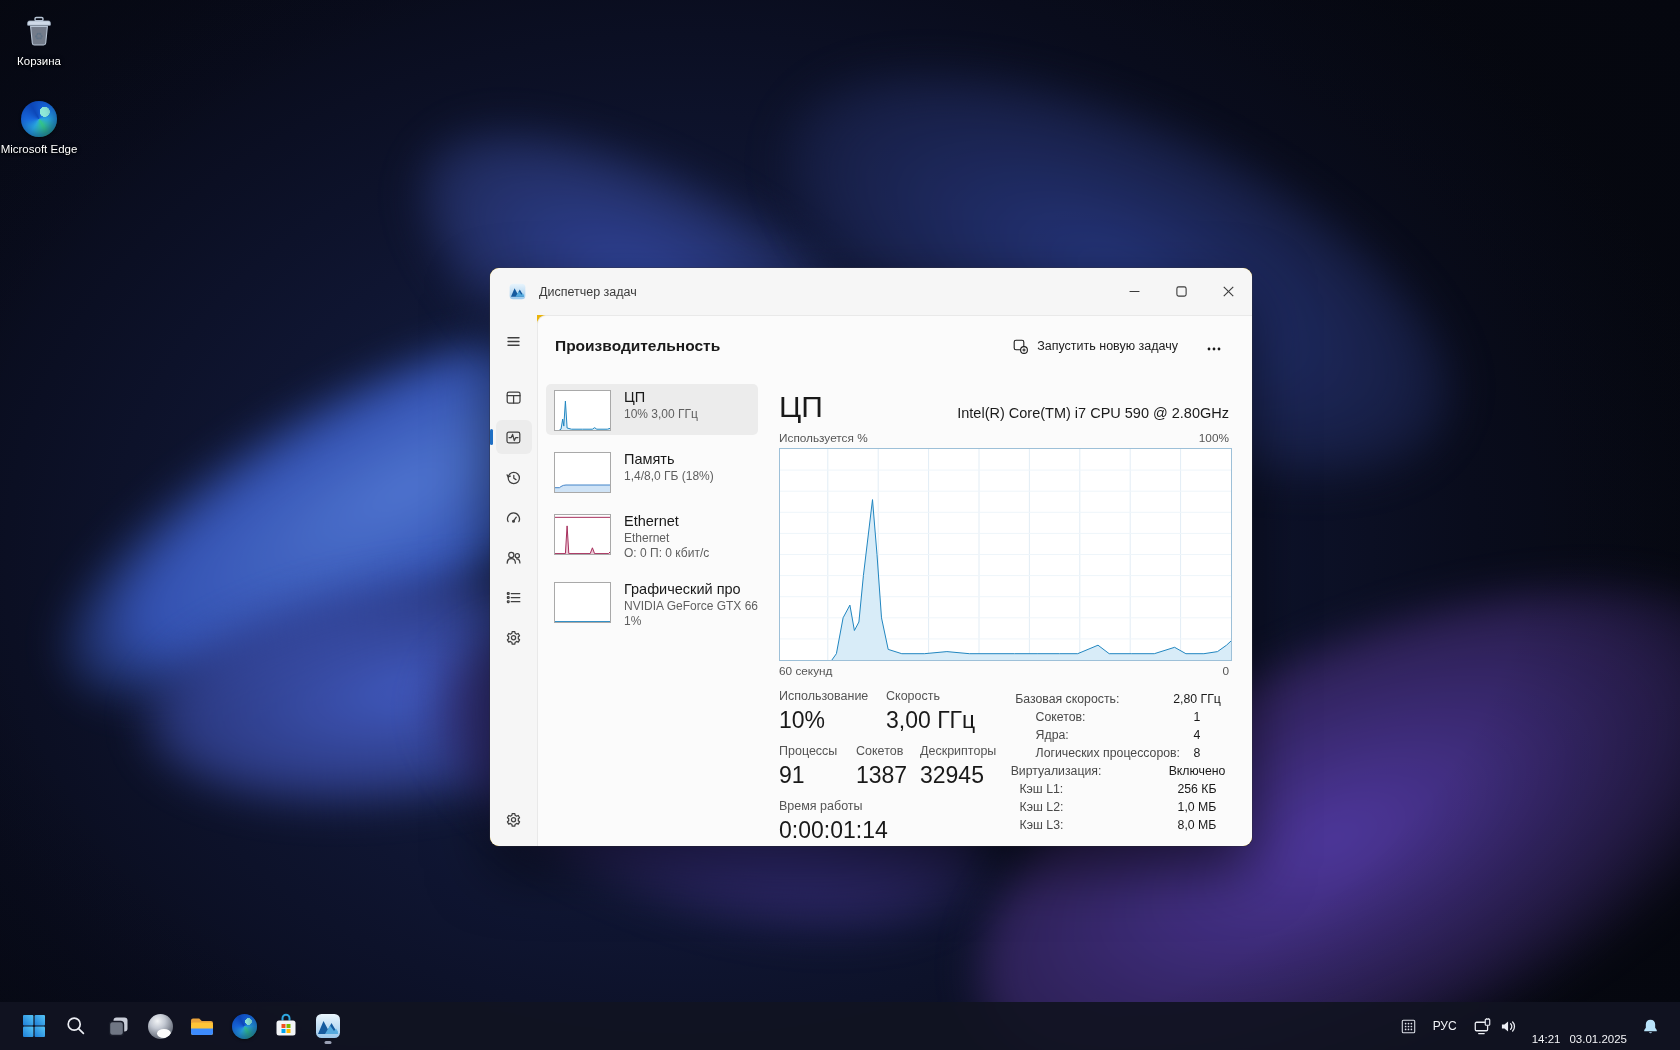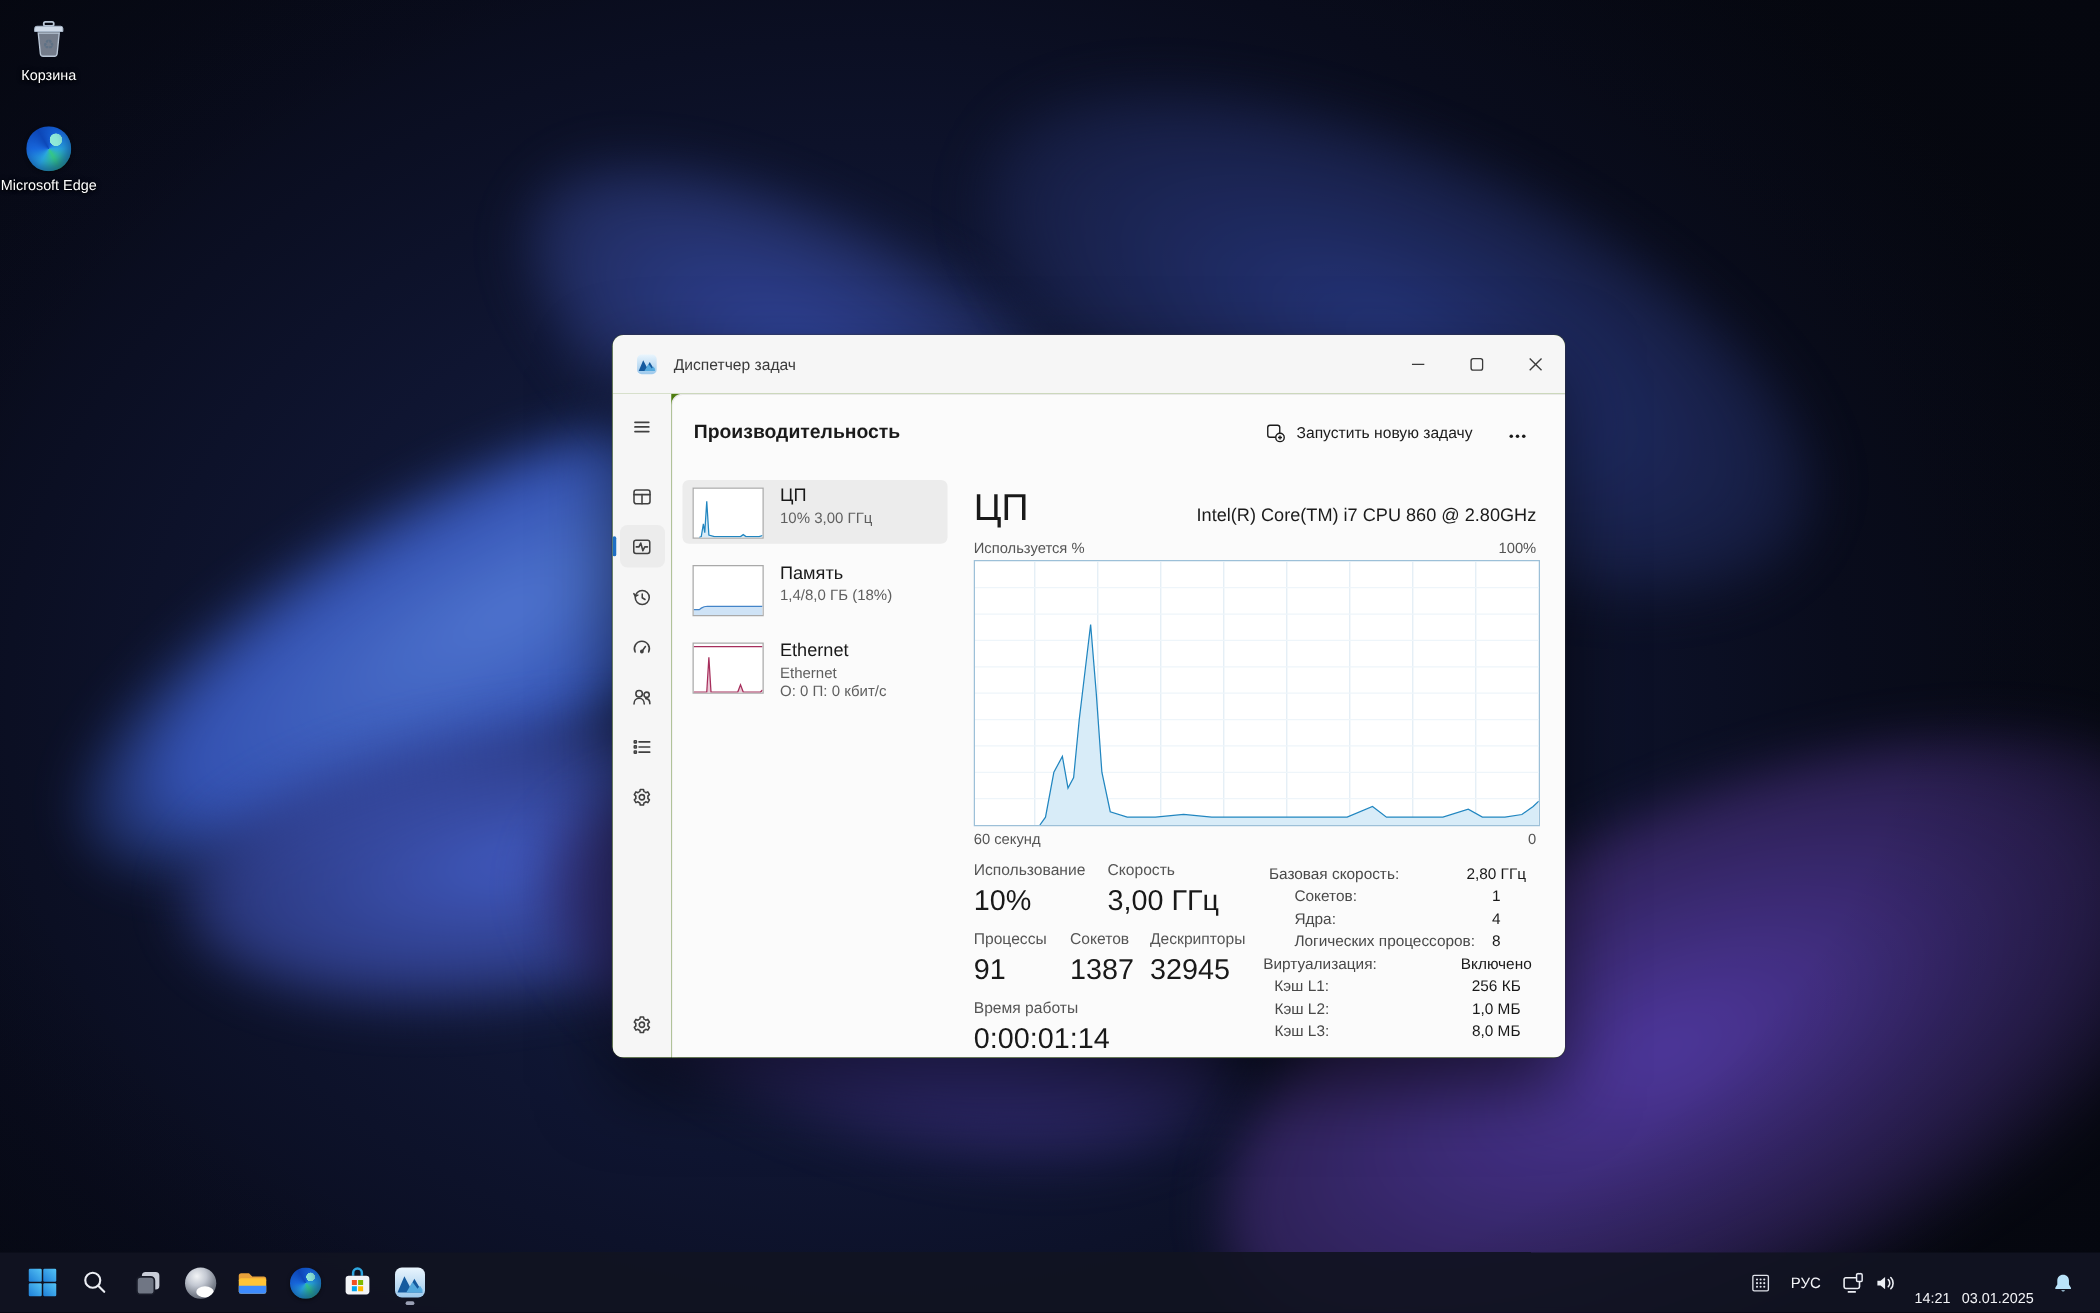--- a/index.html
+++ b/index.html
@@ -23,21 +23,21 @@
   .desk-icon{position:absolute;width:78px;display:flex;flex-direction:column;align-items:center;gap:5px;cursor:default;}
   .desk-icon .glyph{width:38px;height:38px;display:flex;align-items:center;justify-content:center;}
   .desk-icon .dlabel{font-size:11.5px;line-height:13.5px;color:#fff;text-align:center;text-shadow:0 1px 2px rgba(0,0,0,.95),0 0 4px rgba(0,0,0,.6);}
   .edge-ball{width:36px;height:36px;border-radius:50%;
     background:radial-gradient(circle at 66% 30%, #8fe9d8 0 14%, transparent 15%),
       conic-gradient(from 150deg at 50% 50%, #35c986, #2aa7de, #1868dd, #0d47b8, #1868dd, #2aa7de, #35c986);
     box-shadow:inset -3px -4px 8px rgba(8,40,120,.55), 0 1px 3px rgba(0,0,0,.5);}
 
   
   .tm-window{position:absolute;left:490px;top:268px;width:762px;height:578px;border-radius:9px;overflow:hidden;
-    background:#4d7c0f;box-shadow:0 24px 60px rgba(0,0,0,.55), 0 0 0 1px rgba(60,60,70,.35);display:flex;flex-direction:column;}
+    background:#eab308;box-shadow:0 24px 60px rgba(0,0,0,.55), 0 0 0 1px rgba(60,60,70,.35);display:flex;flex-direction:column;}
   .titlebar{height:47px;flex:0 0 47px;display:flex;align-items:center;padding-left:19px;background:#f6f6f6;}
   .tm-title{font-size:12.5px;color:#3b3b3b;margin-left:13px;}
   .win-controls{margin-left:auto;display:flex;height:100%;}
   .win-btn{width:47px;height:100%;display:flex;align-items:center;justify-content:center;border:none;background:transparent;cursor:default;}
   .tm-body{flex:1;display:flex;min-height:0;}
 
   
   .rail{width:47px;flex:0 0 47px;display:flex;flex-direction:column;align-items:center;padding:9px 0 10px;background:#f6f6f6;}
   .rail-btn{width:36px;height:34px;border:none;background:transparent;border-radius:6px;display:flex;align-items:center;justify-content:center;position:relative;margin-bottom:6px;}
   .rail-btn.hamb{margin-bottom:22px;}
@@ -306,26 +306,39 @@
                   <line x1="0" y1="2.34" x2="55" y2="2.34" stroke="#a62e5c" stroke-width="1"></line>
                 </svg>
             </span>
             <span class="perf-meta">
               <span class="perf-title" style="display:block;">Ethernet</span>
               <span class="perf-sub" style="display:block;">Ethernet</span>
               <span class="perf-sub" style="display:block;">О: 0 П: 0 кбит/с</span>
             </span>
           </div>
 
+          <div class="perf-item">
+            <span class="thumb">
+              <svg width="55" height="39" viewBox="0 0 55 39">
+                  <path d="M0.0,39 L0.0,38.6 L55.0,38.6 L55.0,39 Z" fill="#d8ecf8" stroke="none"></path>
+                  <polyline points="0.0,38.6 55.0,38.6" fill="none" stroke="#2186c0" stroke-width="1"></polyline>
+                </svg>
+            </span>
+            <span class="perf-meta">
+              <span class="perf-title" style="display:block;">Графический про</span>
+              <span class="perf-sub" style="display:block;">NVIDIA GeForce GTX 66</span>
+              <span class="perf-sub" style="display:block;">1%</span>
+            </span>
+          </div>
         </aside>
 
         <section class="cpu-panel">
           <div class="cpu-hdr">
             <span class="cpu-big">ЦП</span>
-            <span class="cpu-sub">Intel(R) Core(TM) i7 CPU 860 @ 2.80GHz</span>
+            <span class="cpu-sub">Intel(R) Core(TM) i7 CPU 590 @ 2.80GHz</span>
           </div>
 
           <div class="axis-row">
             <span>Используется %</span>
             <span>100%</span>
           </div>
 
           <div class="chart-box">
             <svg width="451" height="211" viewBox="0 0 451 211">
                 <line class="grid-v" x1="400.6" y1="0" x2="400.6" y2="211"></line>

